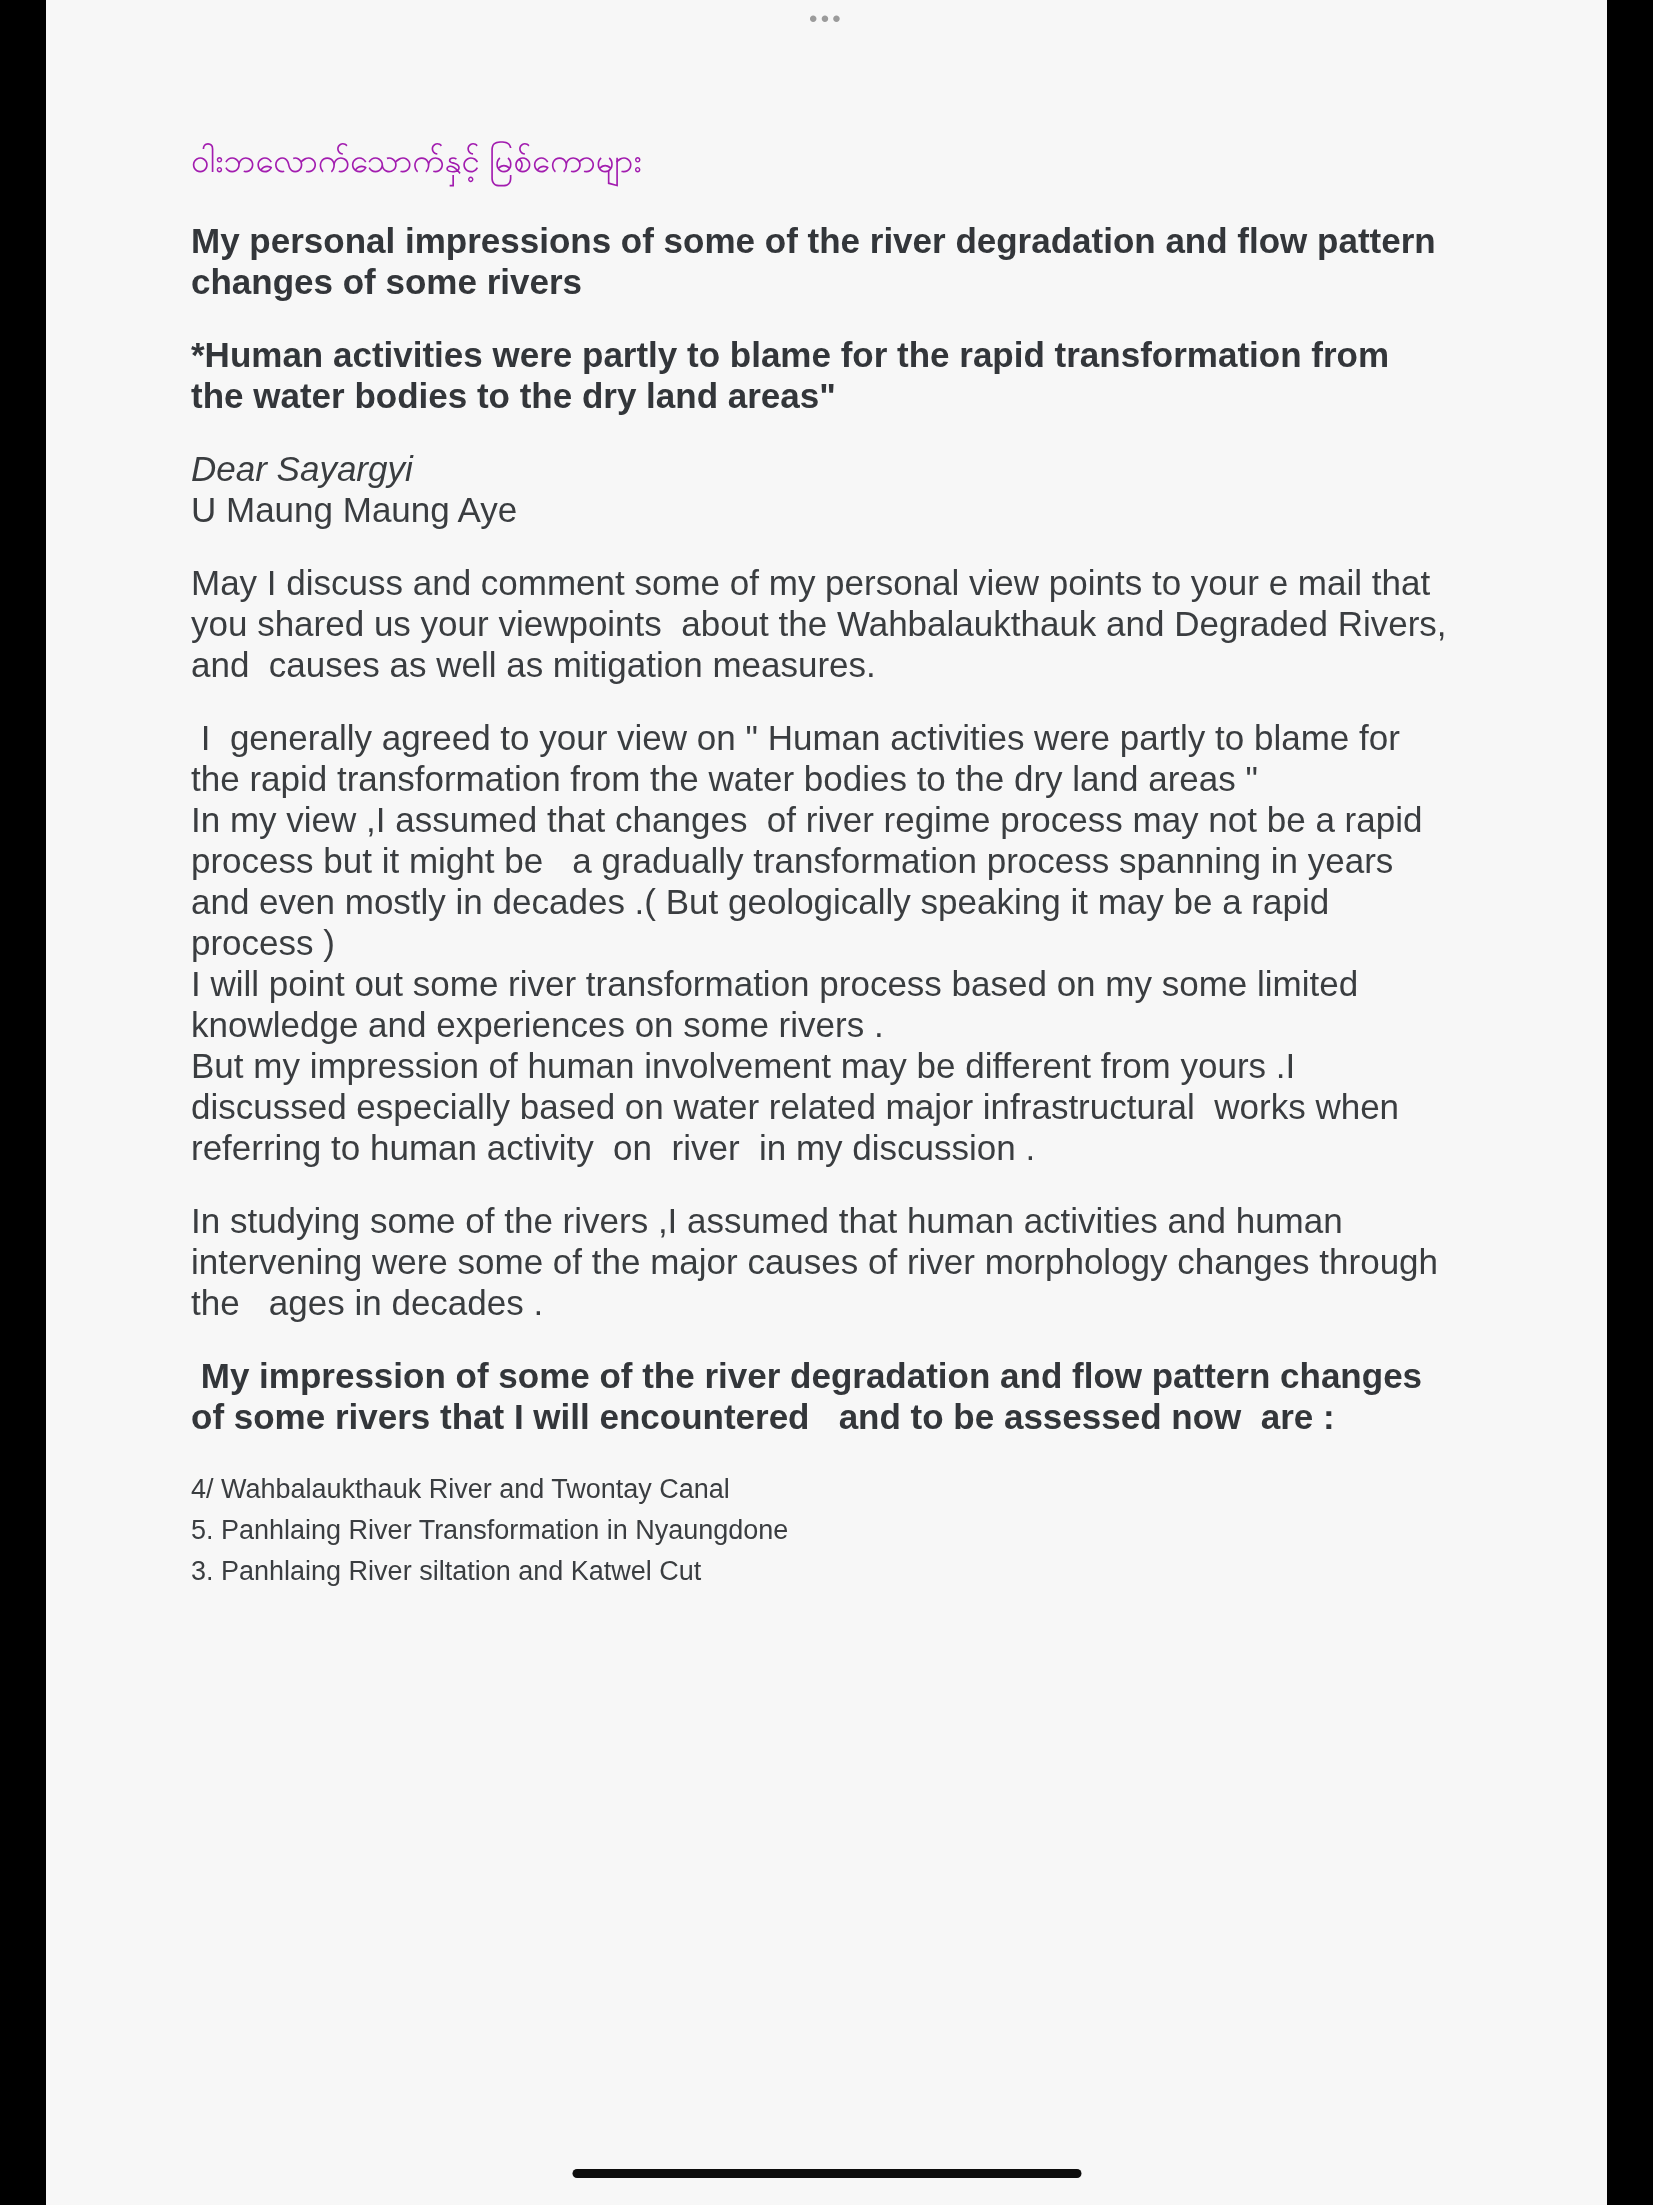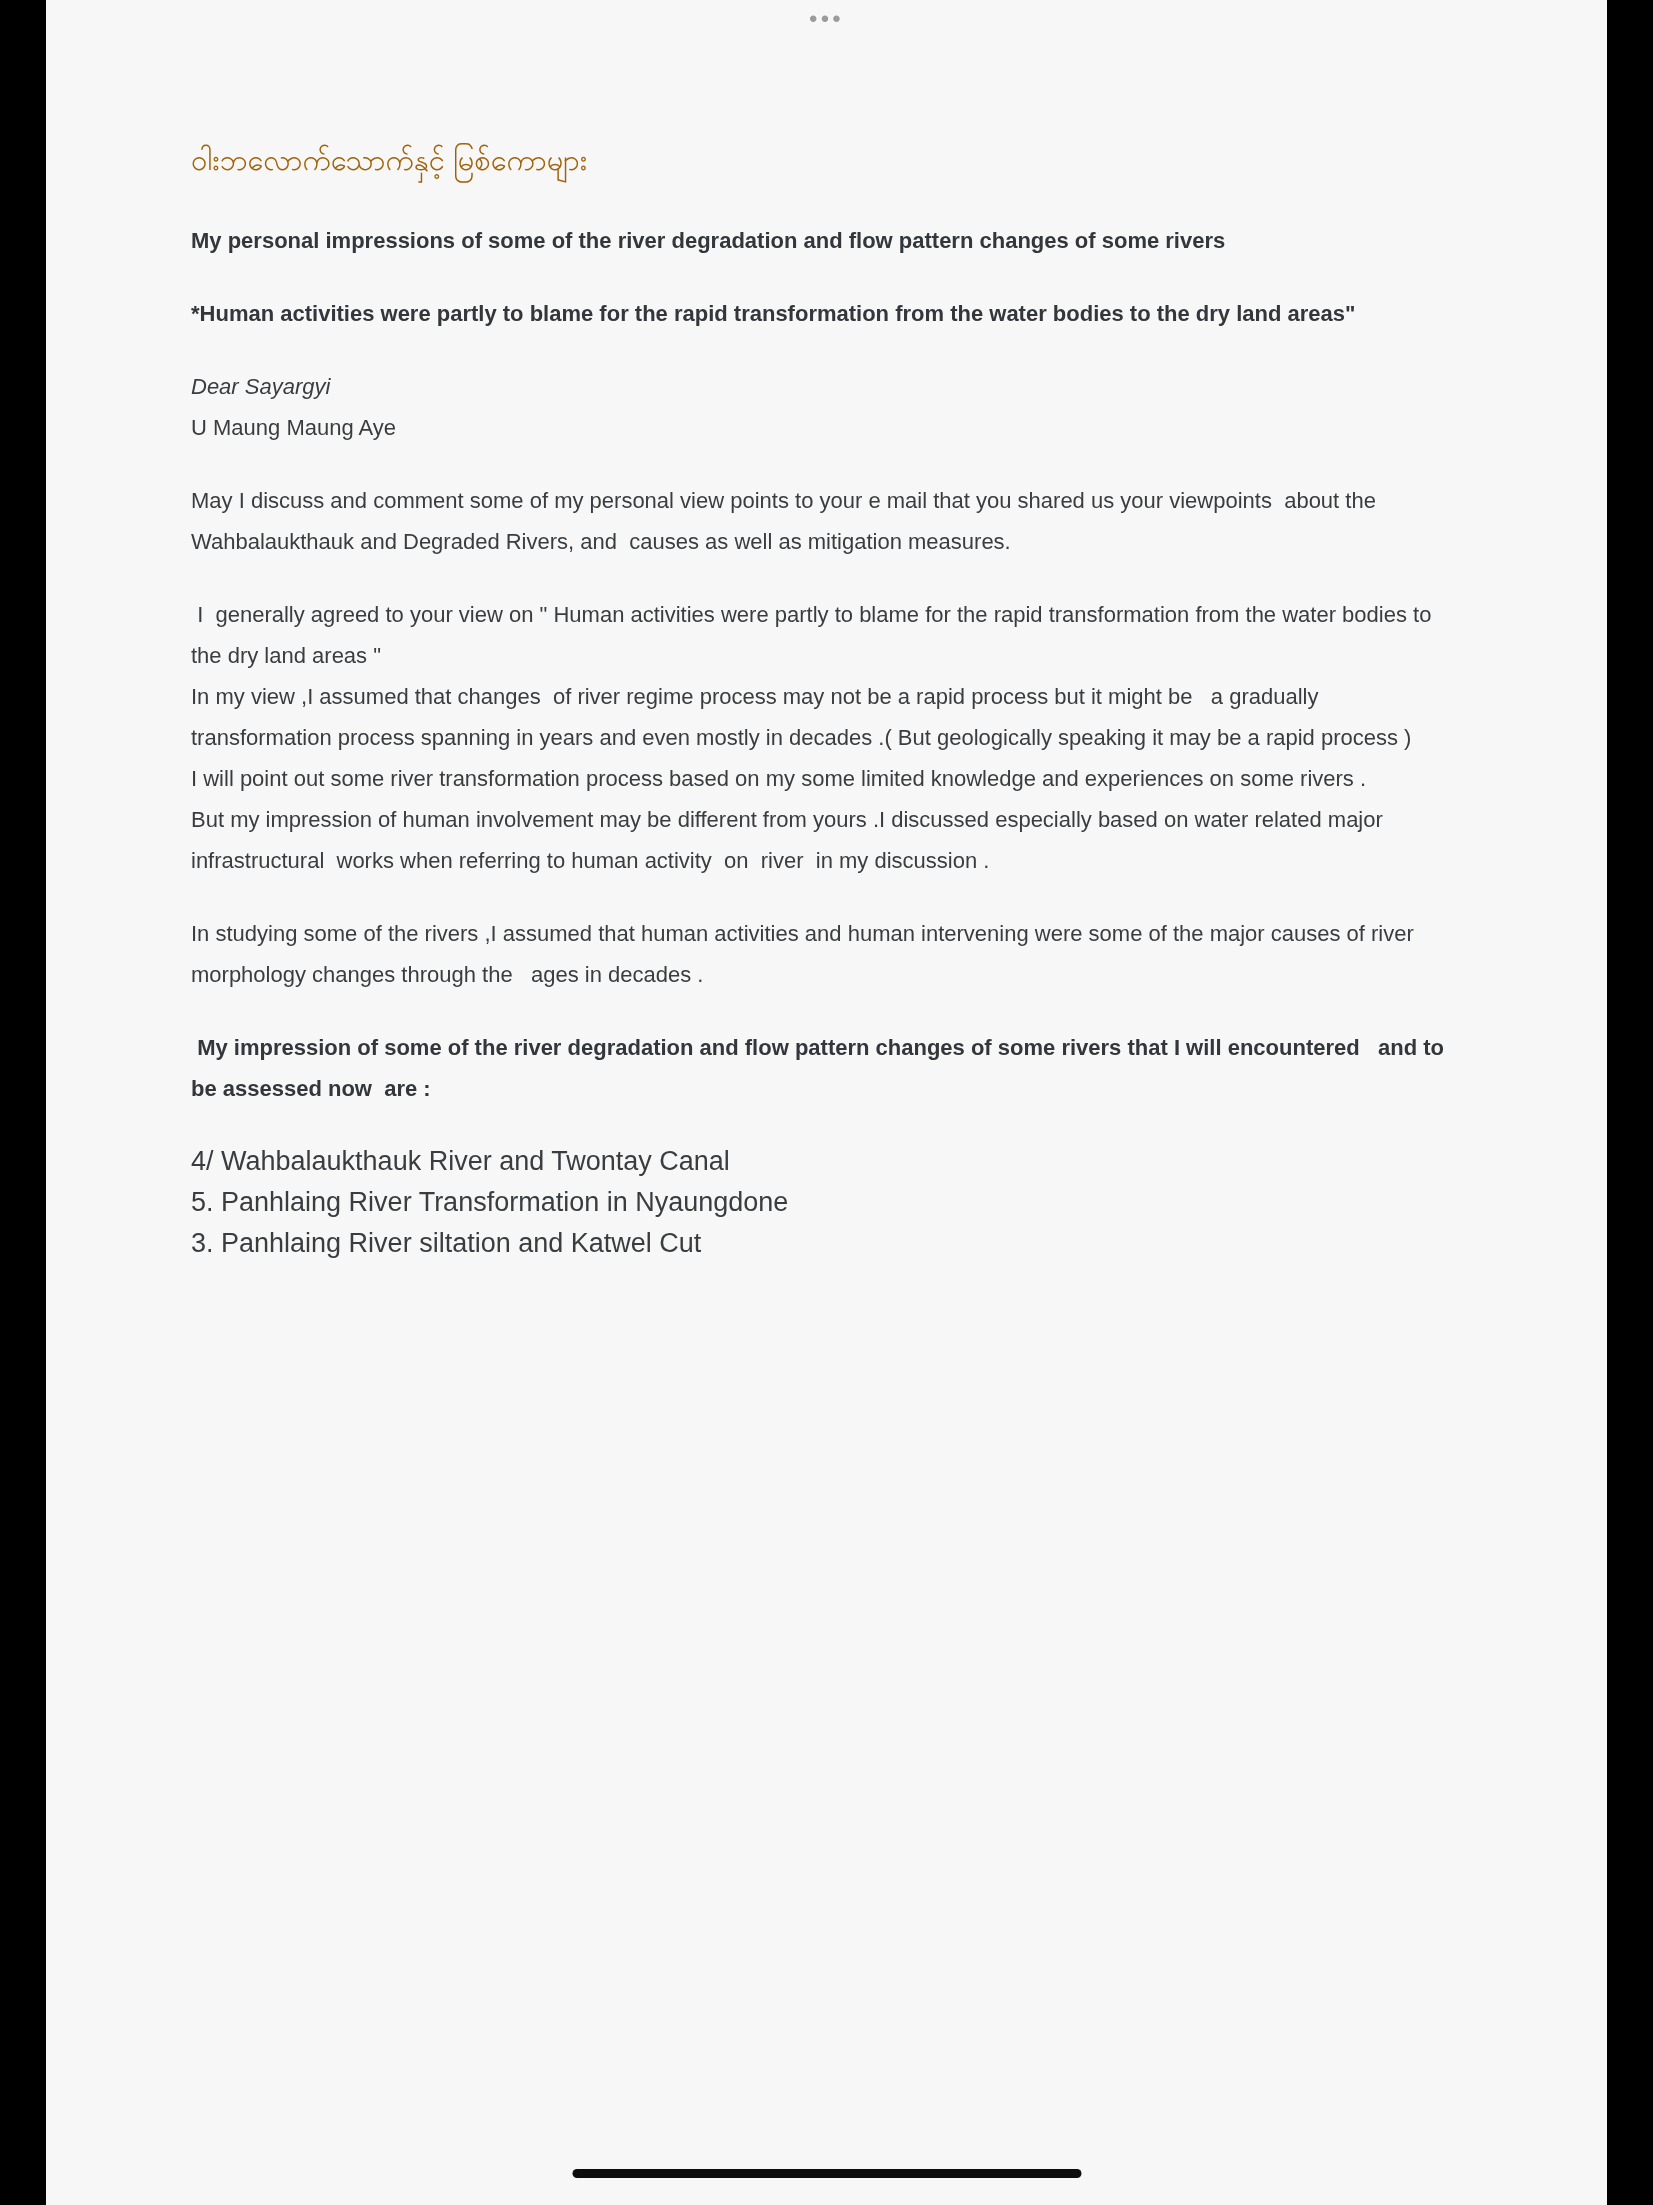--- a/index.html
+++ b/index.html
@@ -52,33 +52,33 @@
     overflow: hidden;
   }
   .content {
     position: absolute;
     left: 145px;
     top: 89px;
     width: 1275px;
   }
   .para {
     color: #3a3d40;
-    font-size: 22px;
+    font-size: 35px;
     line-height: 41px;
     margin: 0 16px 32px 0;
     white-space: pre-wrap;
     font-weight: 400;
   }
   .para.bold {
     font-weight: bold;
     color: #33363a;
   }
   .title-my {
-    color: #a16207;
-    font-size: 29px;
+    color: #a21caf;
+    font-size: 33px;
     line-height: 47px;
     margin: 0 0 36px 0;
     font-weight: 400;
   }
   .tight {
     margin-bottom: 0;
     font-style: italic;
   }
   .list {
     color: #3a3d40;

